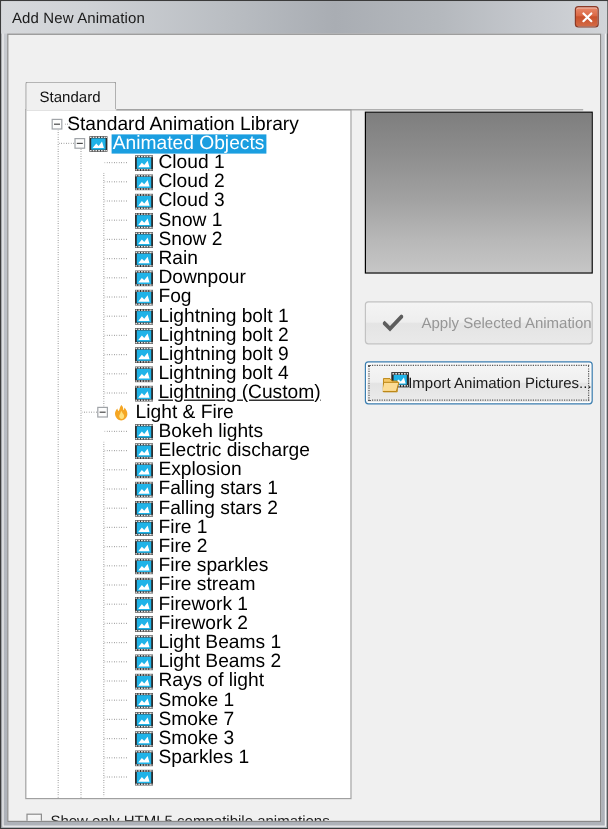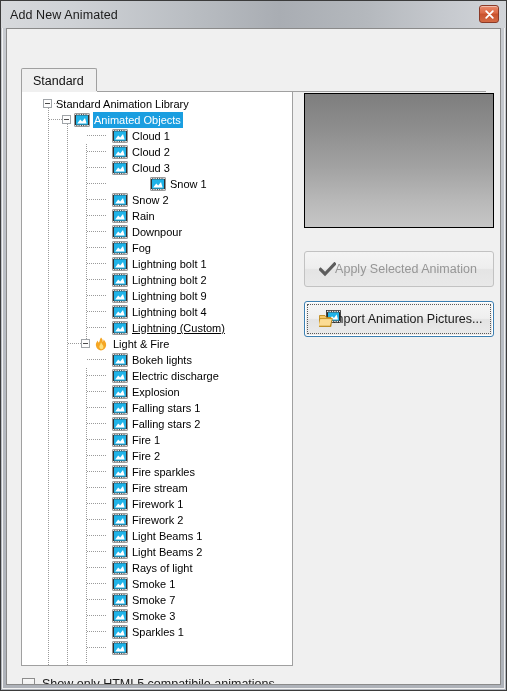--- a/index.html
+++ b/index.html
@@ -117,21 +117,21 @@
     position: absolute;
     left: 0; top: 4px; right: 0; bottom: 0;
     overflow: hidden;
   }
   .tree-row {
     position: relative;
     height: 16px;
     display: flex;
     align-items: center;
     white-space: nowrap;
-    font-size: 11px;
+    font-size: 16px;
     color: #000;
     cursor: default;
   }
   .tree-row .label {
     line-height: 16px;
     padding: 0 2px 0 1px;
   }
   .tree-row.selected .label {
     background: #1a9ee0;
     color: #ffffff;
@@ -211,21 +211,21 @@
     border: 1px dotted #5a5a5a;
     pointer-events: none;
   }
   .btn-ico {
     position: absolute;
     left: 14px;
     display: flex; align-items: center;
   }
   .btn-label {
     width: 100%;
-    text-align: center;
+    text-align: right;
     padding-left: 14px;
     white-space: nowrap;
   }
 
   
   .checkrow {
     position: absolute;
     left: 15px; top: 648px;
     display: flex; align-items: center;
     cursor: pointer;
@@ -243,21 +243,21 @@
     white-space: nowrap;
   }
 </style>
 </head>
 <body>
 
 <div class="window">
   <div class="window-inner-edge"></div>
 
   <div class="titlebar">
-    <span class="title-text">Add New Animated</span>
+    <span class="title-text">Add New Animation</span>
     <div class="close-btn">
       <svg width="9" height="9" viewBox="0 0 9 9">
         <path d="M1.2 1.2 L7.8 7.8 M7.8 1.2 L1.2 7.8" stroke="#ffffff" stroke-width="1.8" stroke-linecap="round"></path>
       </svg>
     </div>
   </div>
 
   <div class="client">
 
     <div class="tab-underline"></div>
@@ -388,21 +388,21 @@
                       <rect x="10.1" y="12" width="1.5" height="1.1"></rect>
                       <rect x="12.4" y="12" width="1.5" height="1.1"></rect>
                       <rect x="14.1" y="12" width="1.0" height="1.1"></rect>
                     </g>
                   </svg></span>
                 <span class="label">Cloud 3</span>
               </div>
             </div>
             <div class="tree-row" style="height: 16px;">
               <div class="hguide" style="left: 65px; width: 19px; top: 7px;"></div>
-              <div style="position: absolute; left: 90px; top: 0px; height: 16px; display: flex; align-items: center; margin-left: 38px;">
+              <div style="position: absolute; left: 90px; top: 0px; height: 16px; display: flex; align-items: center;">
                 <span class="icon" style="margin-right: 3px; line-height: 0;"><svg width="16" height="14" viewBox="0 0 16 14">
                     <rect x="0.5" y="0.5" width="15" height="13" fill="#2e2e2e"></rect>
                     <rect x="2" y="2.3" width="12" height="9.4" fill="#1fb3e8"></rect>
                     <path d="M3.2 10.4 L6.2 6.6 L8.2 8.6 L11 5.0 L12.6 10.4 Z" fill="#ffffff"></path>
                     <g fill="#e6e6e6">
                       <rect x="0.9" y="0.9" width="1.5" height="1.1"></rect>
                       <rect x="3.2" y="0.9" width="1.5" height="1.1"></rect>
                       <rect x="5.5" y="0.9" width="1.5" height="1.1"></rect>
                       <rect x="7.8" y="0.9" width="1.5" height="1.1"></rect>
                       <rect x="10.1" y="0.9" width="1.5" height="1.1"></rect>

